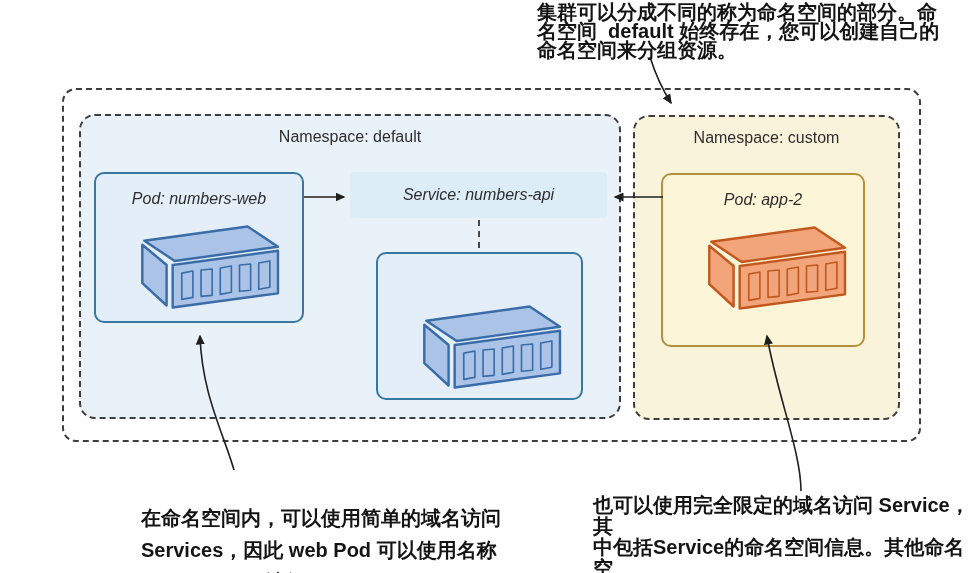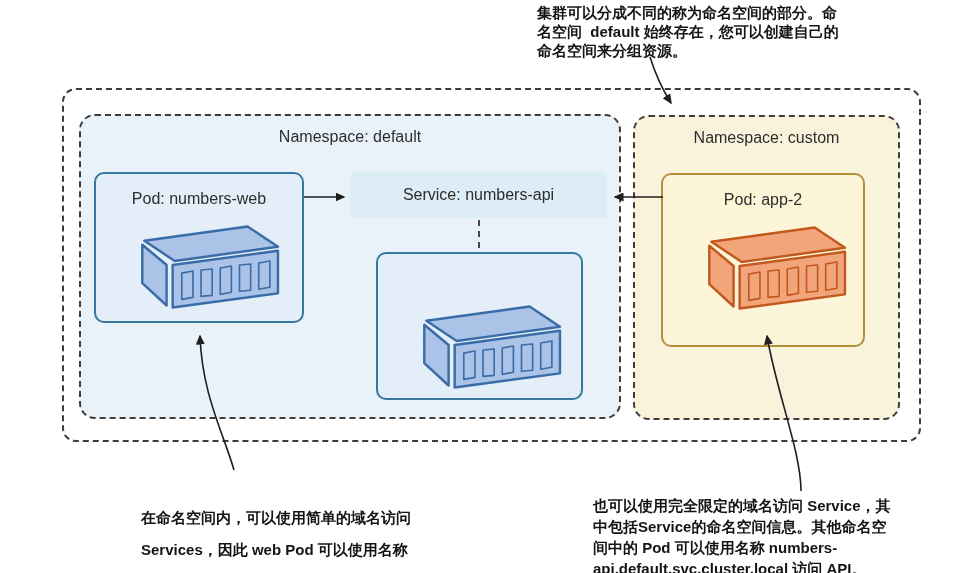--- a/index.html
+++ b/index.html
@@ -4,21 +4,21 @@
 <style>
   html,body{margin:0;padding:0;background:#fff;}
   .canvas{
     position:relative;width:971px;height:573px;overflow:hidden;
     background:var(--canvas-bg,#fff);
     font-family:"Liberation Sans","DejaVu Sans",sans-serif;
   }
   
   .annotation{
     position:absolute;white-space:pre-line;
-    font-size:15px;font-weight:bold;line-height:20px;
+    font-size:20px;font-weight:bold;line-height:20px;
     color:var(--annotation-color,#1a1a1a);
   }
   .annotation.top{left:537px;top:3px;line-height:19px;}
   .annotation.bl{left:141px;top:502px;line-height:32px;}
   .annotation.br{left:593px;top:495px;line-height:21px;}
 
   
   .cluster{
     position:absolute;left:62px;top:88px;width:855px;height:350px;
     border:2px dashed var(--dash-border,#3d3d3d);border-radius:14px;
@@ -28,21 +28,21 @@
   }
   .ns-default{left:79px;top:114px;width:538px;height:301px;background:var(--ns-default-bg,#e8f1f9);}
   .ns-custom{left:633px;top:115px;width:263px;height:301px;background:var(--ns-custom-bg,#faf4db);}
   .ns-label{
     position:absolute;left:0;top:12px;width:100%;text-align:center;
     font-size:16px;color:var(--label-color,#2d2d2d);
   }
   
   .node{position:absolute;box-sizing:border-box;border-radius:10px;}
   .node .node-label{
-    text-align:center;padding-top:16px;font-size:16px;color:var(--label-color,#2d2d2d);
+    text-align:center;padding-top:16px;font-size:16px;color:var(--label-color,#2d2d2d);font-style:italic;
   }
   .blue-node{background:var(--blue-node-bg,#e3eef8);border:2px solid var(--blue-node-border,#3a7ca6);}
   .pod-web{left:13px;top:56px;width:210px;height:151px;}
   .pod-api{left:295px;top:136px;width:207px;height:148px;}
   .service{
     left:269px;top:56px;width:257px;height:46px;border-radius:4px;
     background:var(--service-bg,#dcedf8);
     display:flex;align-items:center;justify-content:center;
   }
   .service .node-label{padding-top:0;text-align:right;}

